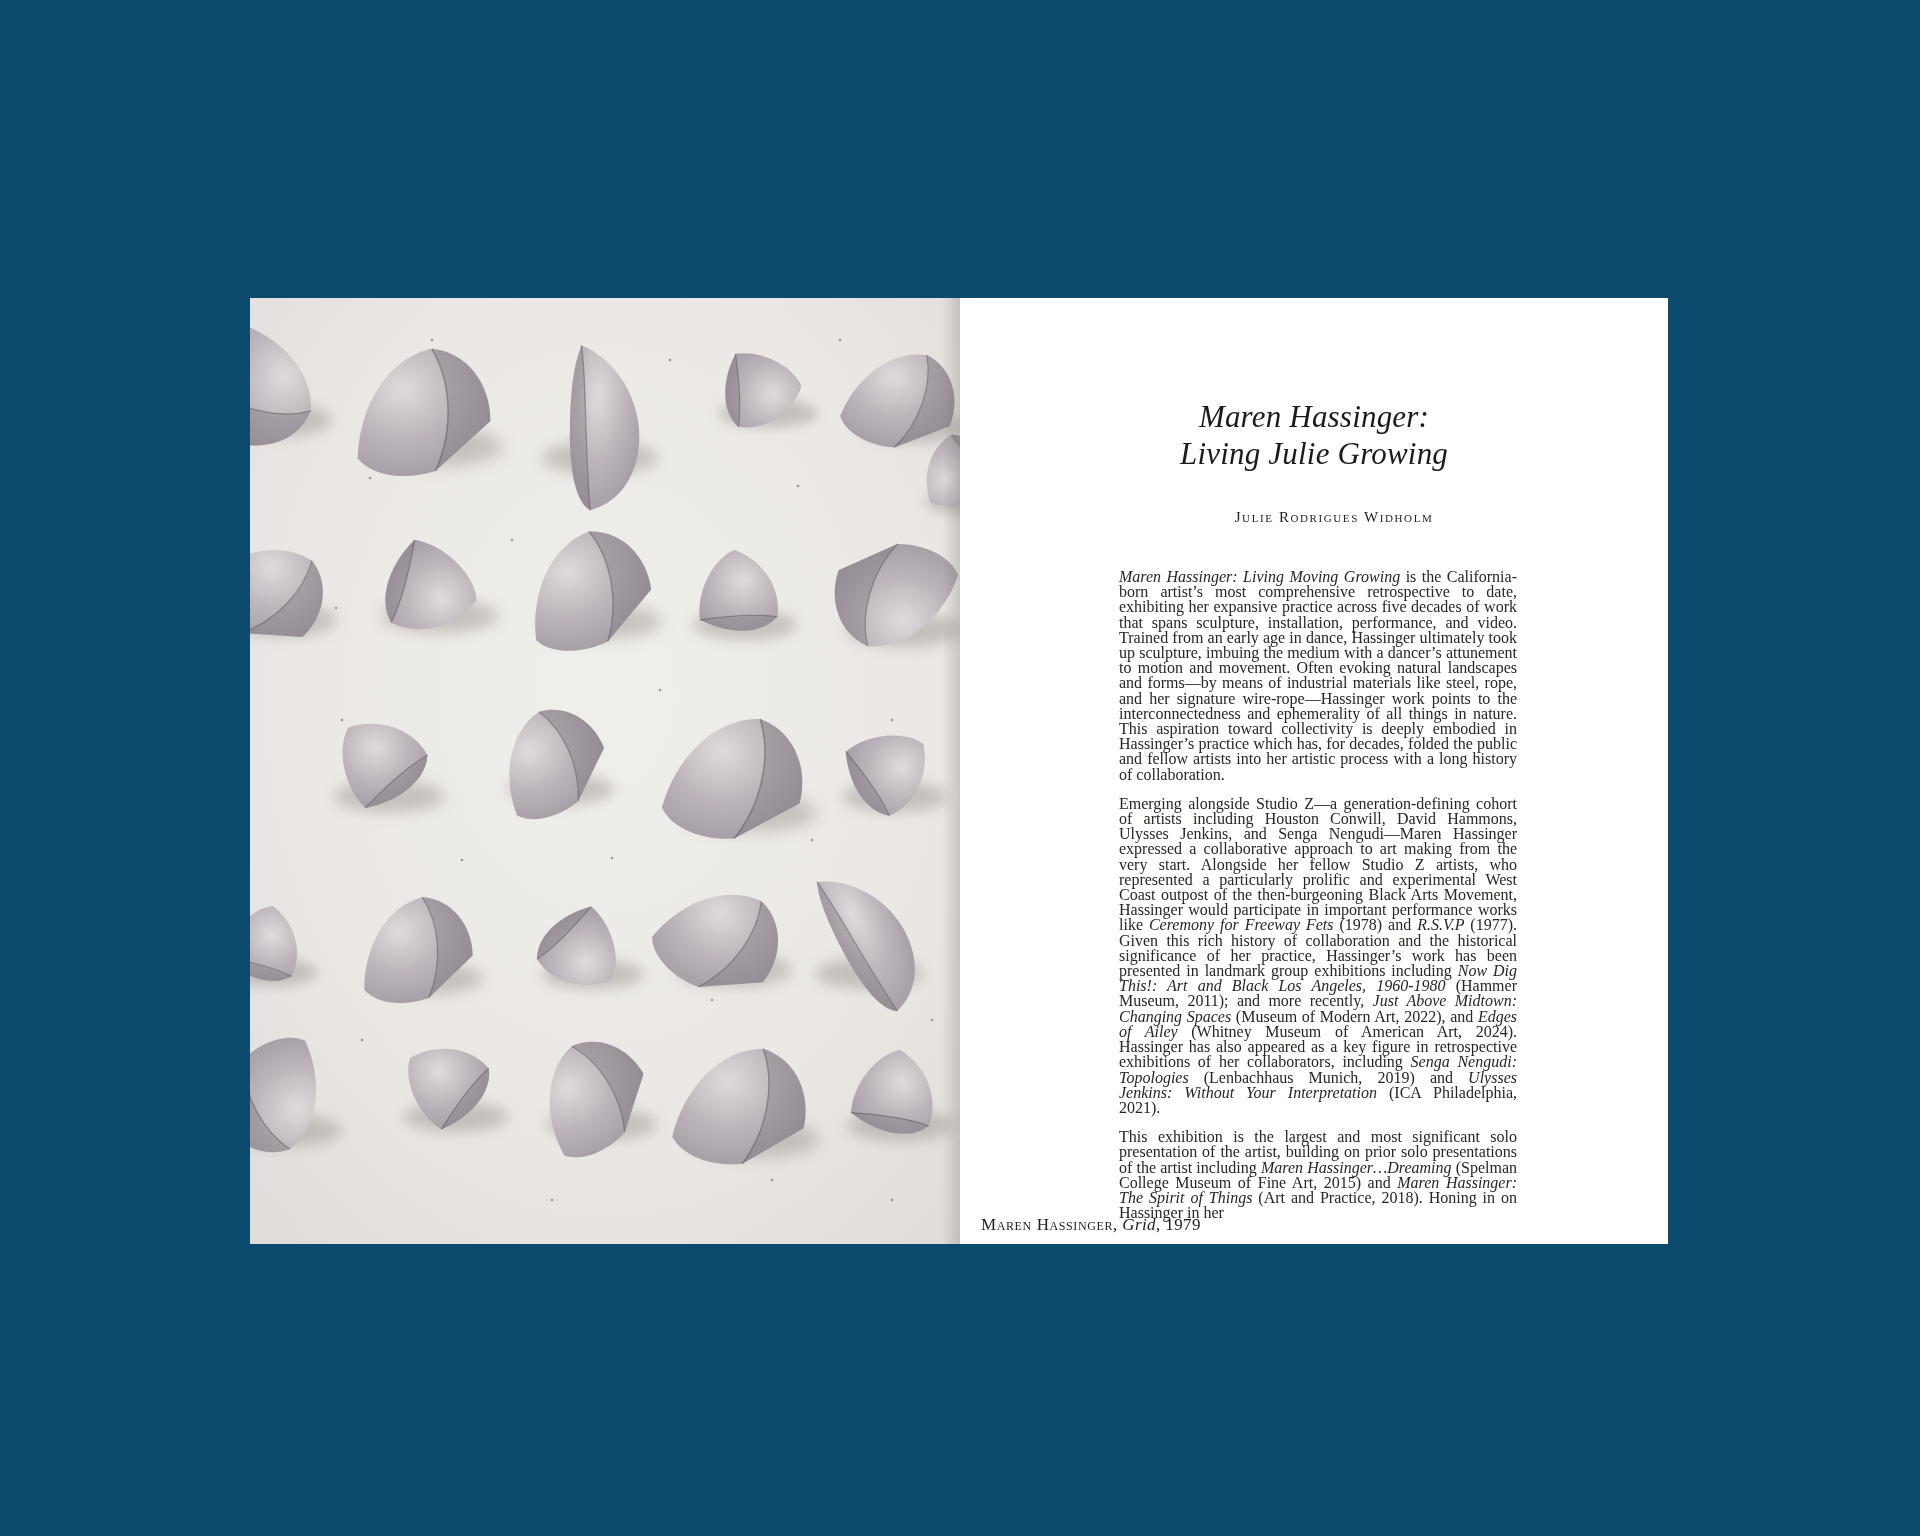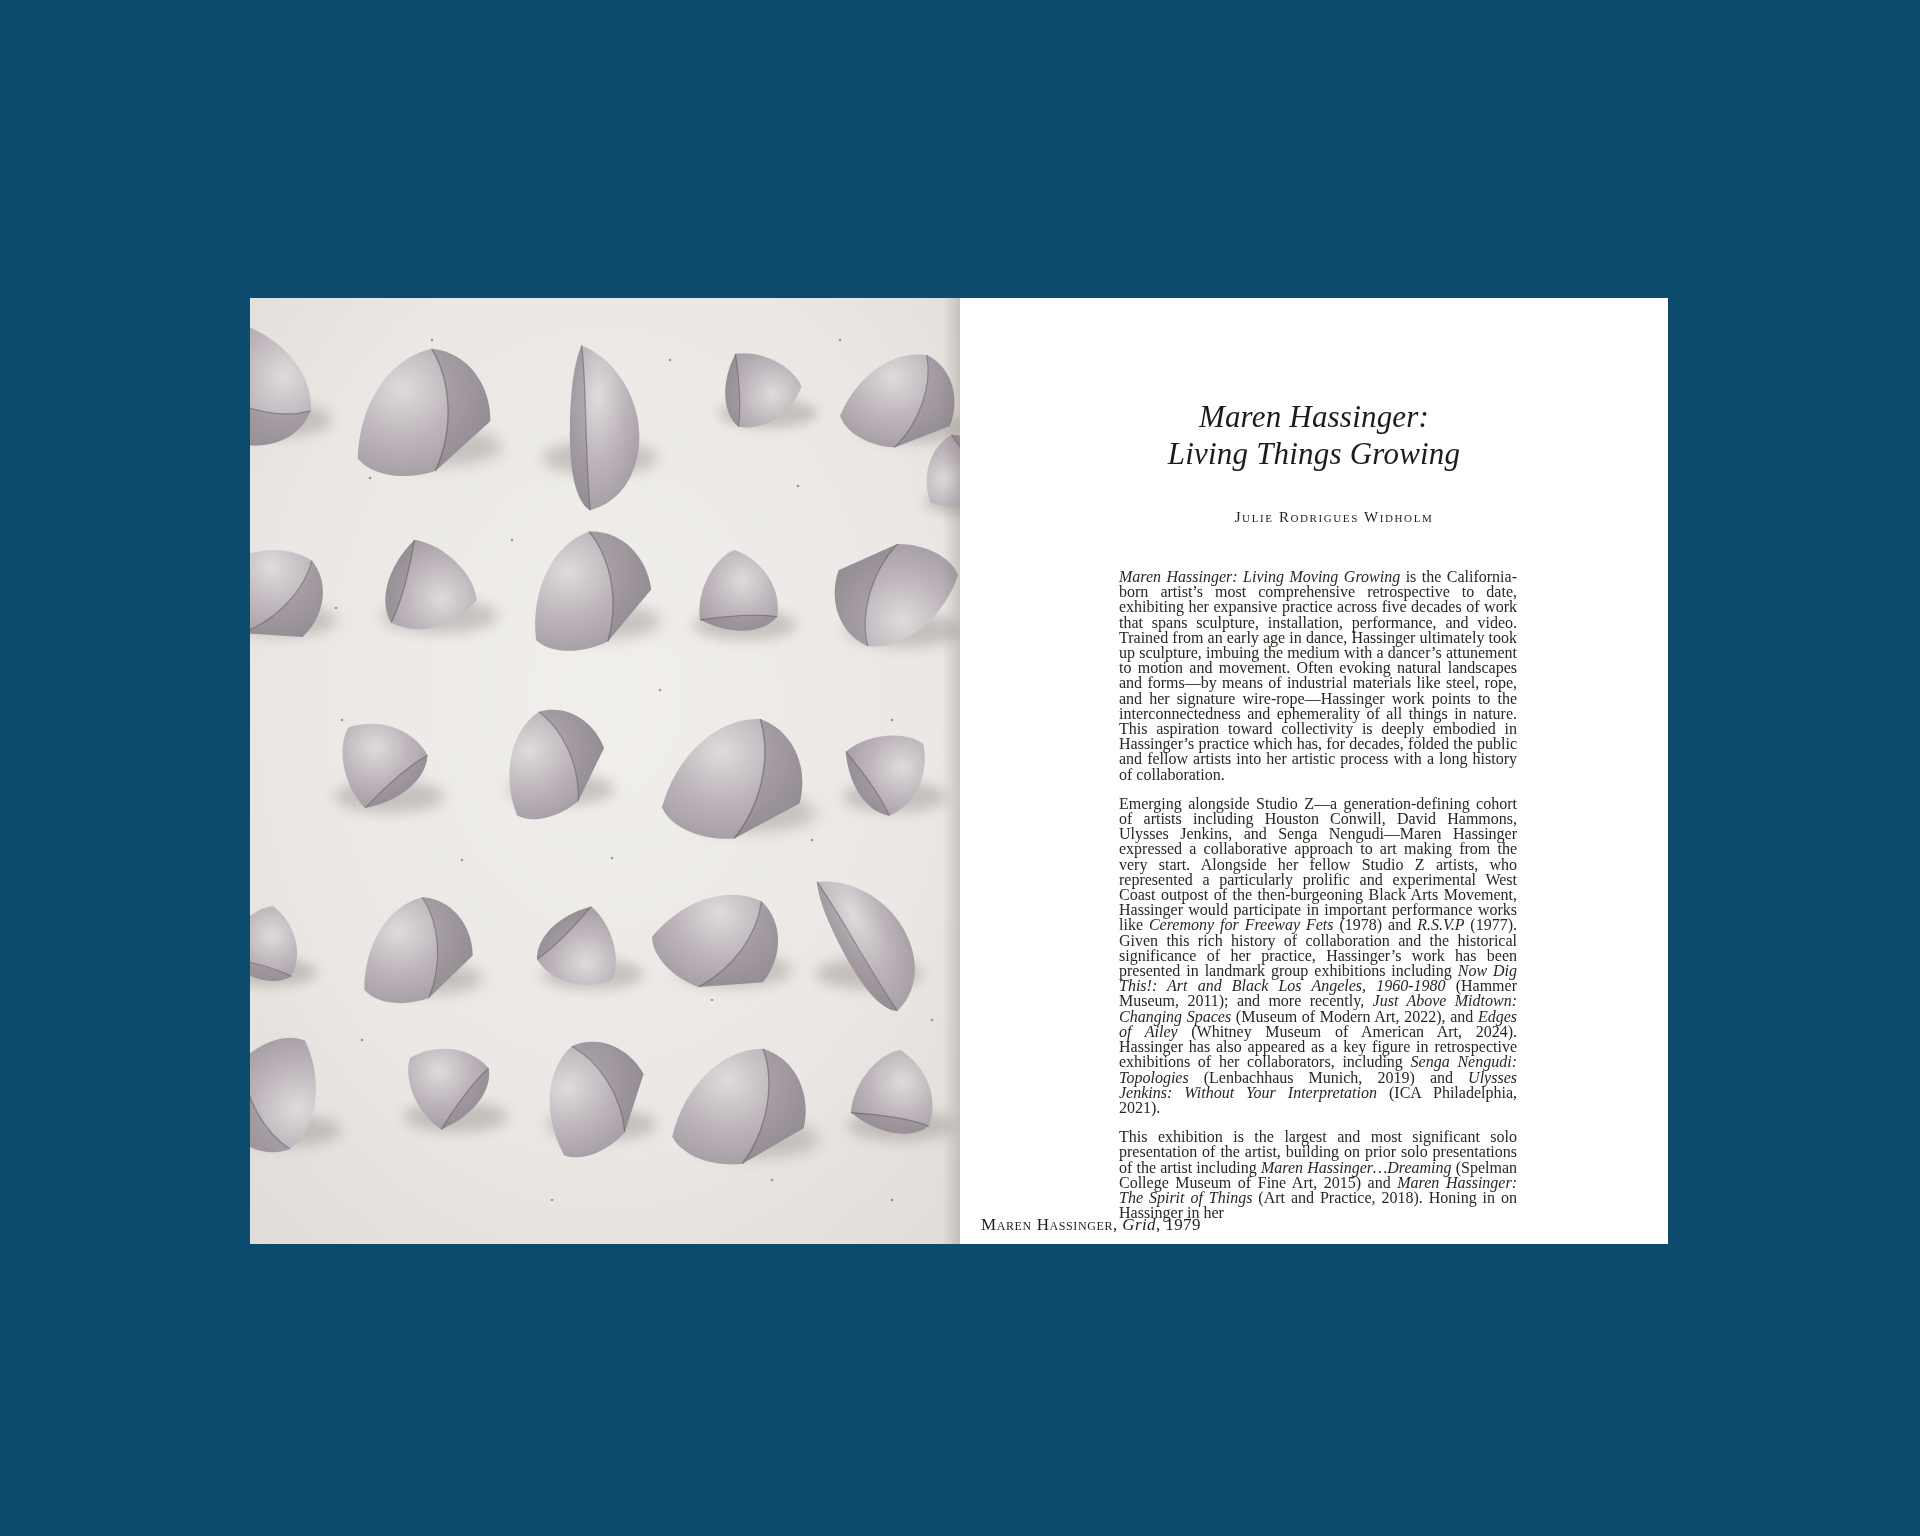--- a/index.html
+++ b/index.html
@@ -354,21 +354,21 @@
               </g>
             </g>
           </g>
         <rect x="692" y="0" width="18" height="946" fill="url(#edgeShade)"></rect>
       </svg>
     </div>
 
     <div class="page-right">
       <h1 class="essay-title">
         <span>Maren Hassinger:</span><br>
-        <span>Living Things Growing</span>
+        <span>Living Julie Growing</span>
       </h1>
       <div class="byline">Julie Rodrigues Widholm</div>
       <div class="essay-body" id="essay-body">
           <p><span class="it">Maren Hassinger: Living Moving Growing</span><span> is the California-born artist’s most comprehensive retrospective to date, exhibiting her expansive practice across five decades of work that spans sculpture, installation, performance, and video. Trained from an early age in dance, Hassinger ultimately took up sculpture, imbuing the medium with a dancer’s attunement to motion and movement. Often evoking natural landscapes and forms—by means of industrial materials like steel, rope, and her signature wire-rope—Hassinger work points to the interconnectedness and ephemerality of all things in nature. This aspiration toward collectivity is deeply embodied in Hassinger’s practice which has, for decades, folded the public and fellow artists into her artistic process with a long history of collaboration.</span></p>
           <p><span>Emerging alongside Studio Z—a generation-defining cohort of artists including Houston Conwill, David Hammons, Ulysses Jenkins, and Senga Nengudi—Maren Hassinger expressed a collaborative approach to art making from the very start. Alongside her fellow Studio Z artists, who represented a particularly prolific and experimental West Coast outpost of the then-burgeoning Black Arts Movement, Hassinger would participate in important performance works like </span><span class="it">Ceremony for Freeway Fets</span><span> (1978) and </span><span class="it">R.S.V.P</span><span> (1977). Given this rich history of collaboration and the historical significance of her practice, Hassinger’s work has been presented in landmark group exhibitions including </span><span class="it">Now Dig This!: Art and Black Los Angeles, 1960-1980</span><span> (Hammer Museum, 2011); and more recently, </span><span class="it">Just Above Midtown: Changing Spaces</span><span> (Museum of Modern Art, 2022), and </span><span class="it">Edges of Ailey</span><span> (Whitney Museum of American Art, 2024). Hassinger has also appeared as a key figure in retrospective exhibitions of her collaborators, including </span><span class="it">Senga Nengudi: Topologies</span><span> (Lenbachhaus Munich, 2019) and </span><span class="it">Ulysses Jenkins: Without Your Interpretation</span><span> (ICA Philadelphia, 2021).</span></p>
           <p><span>This exhibition is the largest and most significant solo presentation of the artist, building on prior solo presentations of the artist including </span><span class="it">Maren Hassinger…Dreaming</span><span> (Spelman College Museum of Fine Art, 2015) and </span><span class="it">Maren Hassinger: The Spirit of Things</span><span> (Art and Practice, 2018). Honing in on Hassinger in her</span></p>
         </div>
       <div class="caption" id="artwork-caption"><span class="sc">Maren Hassinger</span><span>, </span><span class="it">Grid</span><span>, 1979</span></div>
     </div>
 

